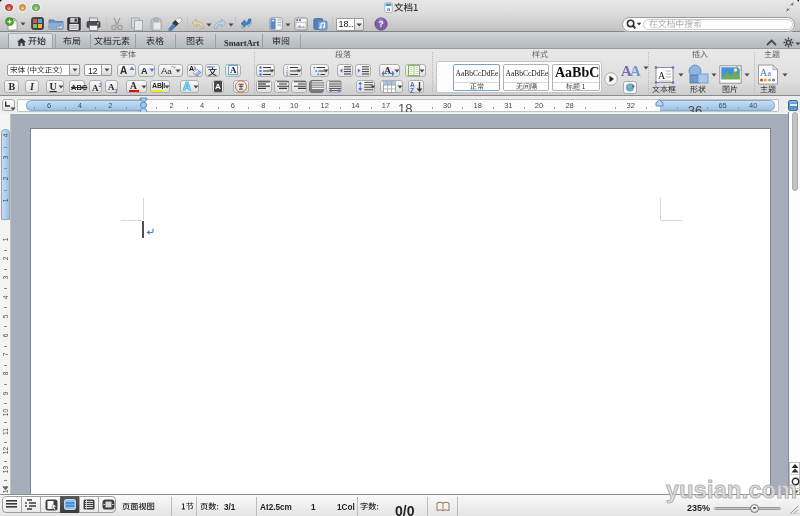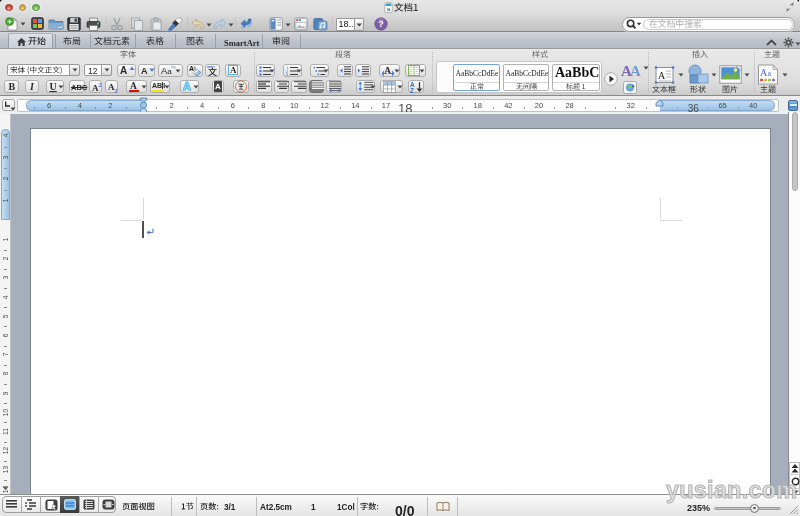--- a/index.html
+++ b/index.html
@@ -543,26 +543,26 @@
 <div class="abs" style="left:198.2px;top:100.5px;width:8px;text-align:center;font-size:7.5px;color:#4a4a4a">4</div>
 <div class="abs" style="left:228.8px;top:100.5px;width:8px;text-align:center;font-size:7.5px;color:#4a4a4a">6</div>
 <div class="abs" style="left:259.4px;top:100.5px;width:8px;text-align:center;font-size:7.5px;color:#4a4a4a">8</div>
 <div class="abs" style="left:290.0px;top:100.5px;width:8px;text-align:center;font-size:7.5px;color:#4a4a4a">10</div>
 <div class="abs" style="left:320.6px;top:100.5px;width:8px;text-align:center;font-size:7.5px;color:#4a4a4a">12</div>
 <div class="abs" style="left:351.20000000000005px;top:100.5px;width:8px;text-align:center;font-size:7.5px;color:#4a4a4a">14</div>
 <div class="abs" style="left:381.8px;top:100.5px;width:8px;text-align:center;font-size:7.5px;color:#4a4a4a">17</div>
 <div class="abs" style="left:398px;top:100.5px;width:8px;font-size:13px;color:#4a4a4a">18</div>
 <div class="abs" style="left:443.0px;top:100.5px;width:8px;text-align:center;font-size:7.5px;color:#4a4a4a">30</div>
 <div class="abs" style="left:473.6px;top:100.5px;width:8px;text-align:center;font-size:7.5px;color:#4a4a4a">18</div>
-<div class="abs" style="left:504.20000000000005px;top:100.5px;width:8px;text-align:center;font-size:7.5px;color:#4a4a4a">42</div>
+<div class="abs" style="left:504.20000000000005px;top:100.5px;width:8px;text-align:center;font-size:7.5px;color:#4a4a4a">31</div>
 <div class="abs" style="left:534.8px;top:100.5px;width:8px;text-align:center;font-size:7.5px;color:#4a4a4a">20</div>
 <div class="abs" style="left:565.4000000000001px;top:100.5px;width:8px;font-size:7.5px;color:#4a4a4a">28</div>
 <div class="abs" style="left:596.0px;top:117px;width:8px;text-align:right;font-size:7.5px;color:#4a4a4a">30</div>
 <div class="abs" style="left:626.6px;top:100.5px;width:8px;text-align:center;font-size:7.5px;color:#4a4a4a">32</div>
-<div class="abs" style="left:687.8000000000001px;top:103px;width:8px;text-align:left;font-size:10px;color:#4a4a4a">36</div>
+<div class="abs" style="left:687.8000000000001px;top:103px;width:8px;text-align:left;font-size:13px;color:#4a4a4a">36</div>
 <div class="abs" style="left:718.4px;top:100.5px;width:8px;text-align:center;font-size:7.5px;color:#4a4a4a">65</div>
 <div class="abs" style="left:749.0px;top:100.5px;width:8px;text-align:center;font-size:7.5px;color:#4a4a4a">40</div>
 <div class="abs" style="left:156.3px;top:106.5px;width:1px;height:2.5px;background:#9a9a9a"></div>
 <div class="abs" style="left:186.9px;top:106.5px;width:1px;height:2.5px;background:#9a9a9a"></div>
 <div class="abs" style="left:217.5px;top:106.5px;width:1px;height:2.5px;background:#9a9a9a"></div>
 <div class="abs" style="left:248.1px;top:106.5px;width:1px;height:2.5px;background:#9a9a9a"></div>
 <div class="abs" style="left:278.7px;top:106.5px;width:1px;height:2.5px;background:#9a9a9a"></div>
 <div class="abs" style="left:309.3px;top:106.5px;width:1px;height:2.5px;background:#9a9a9a"></div>
 <div class="abs" style="left:339.9px;top:106.5px;width:1px;height:2.5px;background:#9a9a9a"></div>
 <div class="abs" style="left:370.5px;top:106.5px;width:1px;height:2.5px;background:#9a9a9a"></div>

